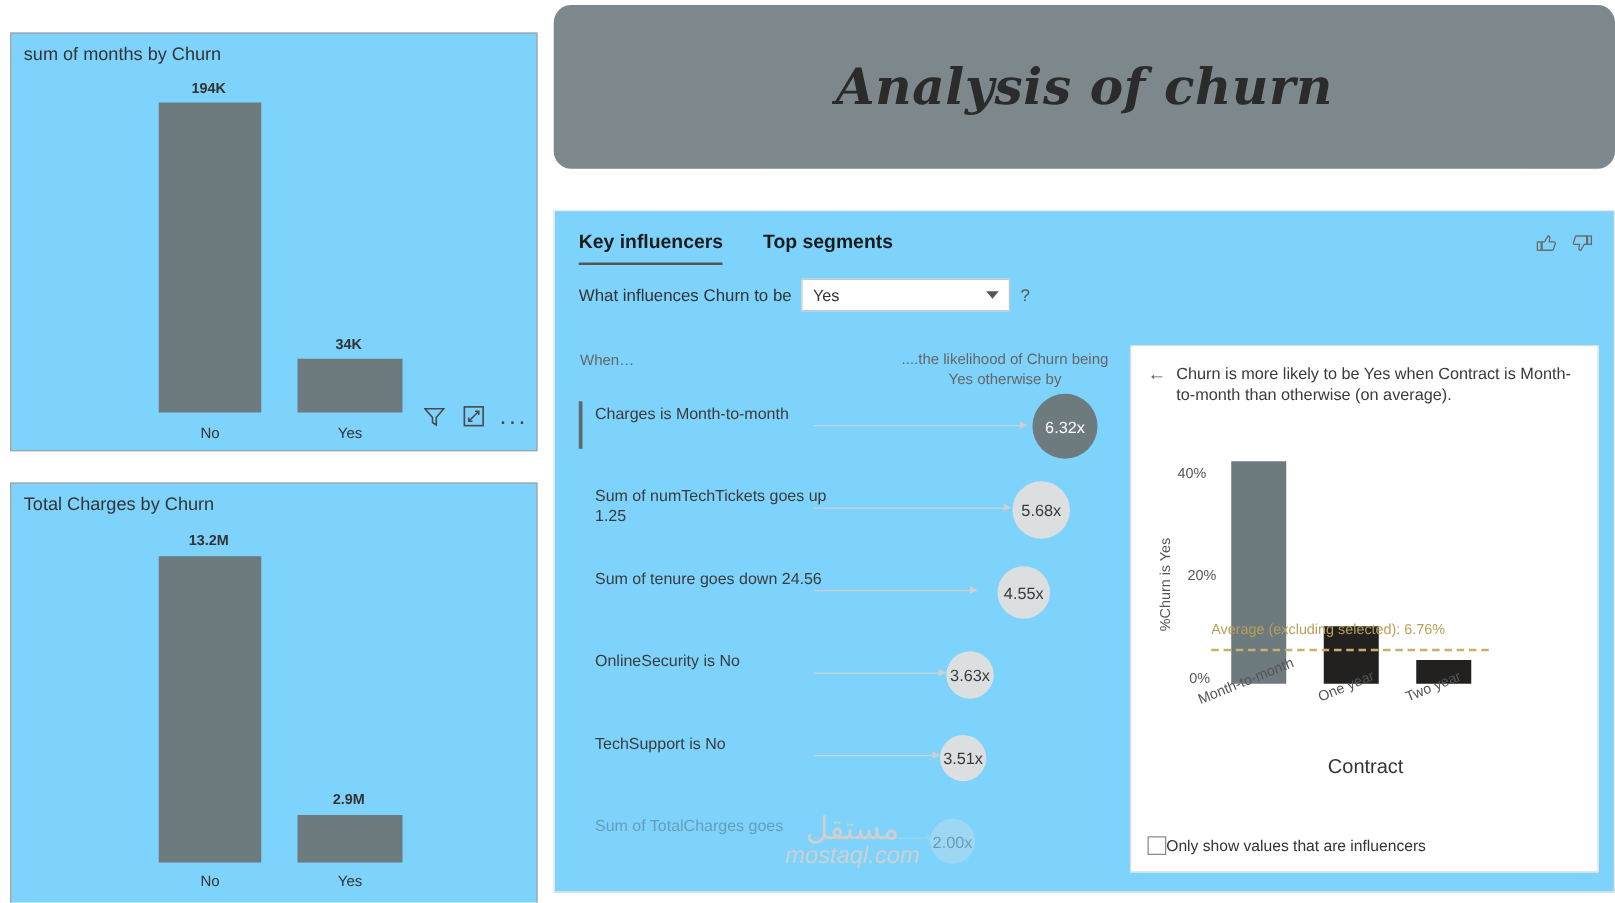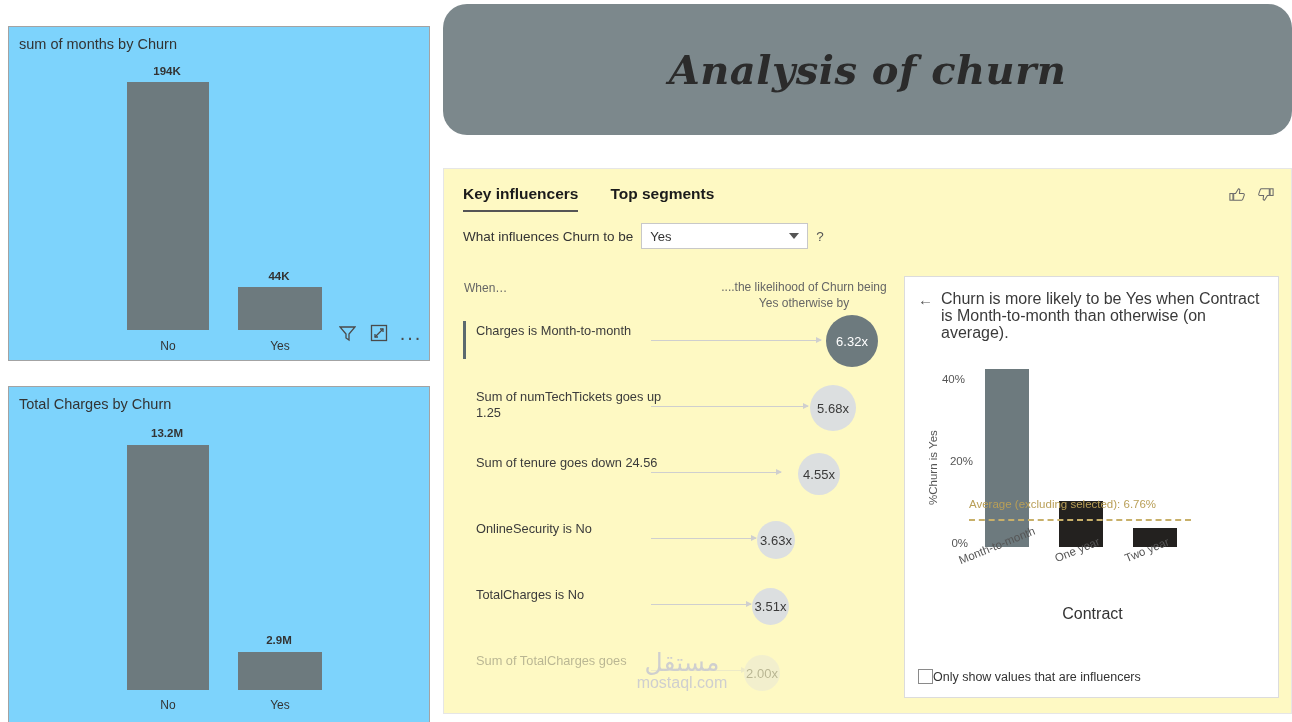--- a/index.html
+++ b/index.html
@@ -51,32 +51,32 @@
   .viz-toolbar .tbtn {
     width:22px; height:22px; display:flex; align-items:center; justify-content:center;
     color:#4a4a4a; cursor:pointer;
   }
   .tbtn svg { display:block; }
   .ellipsis { font-size:20px; line-height:10px; letter-spacing:2px; color:#4a4a4a; }
 
   
   .banner {
     position:absolute; left:443px; top:4px; width:849px; height:131px;
-    background:#7c888c; border-radius:24px;
+    background:#7c888c; border-radius:14px;
     display:flex; align-items:center; justify-content:center;
   }
   .banner-text {
     font-family:"DejaVu Serif", serif;
     font-style:italic; font-weight:bold;
     font-size:40px; color:#2b2b2b; letter-spacing:0.5px;
   }
 
   .ki-panel {
     position:absolute; left:443px; top:168px; width:849px; height:546px;
-    background:#fef9c3; border:1px solid #e6e6e6;
+    background:#7dd3fc; border:1px solid #e6e6e6;
   }
 
   .ki-tabs { position:absolute; left:19px; top:16px; display:flex; gap:32px; align-items:flex-end; }
   .ki-tab { font-size:15.5px; color:#1b1b1b; font-weight:bold; padding-bottom:7px; cursor:pointer; }
   .ki-tab.active { border-bottom:2px solid #555; }
   .ki-tab.inactive { border-bottom:2px solid transparent; }
 
   .thumbs { position:absolute; right:16px; top:16px; display:flex; gap:9px; color:#6a6a6a; }
 
   .question-row {
@@ -118,21 +118,21 @@
     font-size:13px;
   }
 
   
   .detail-card {
     position:absolute; left:460px; top:107px; width:375px; height:422px;
     background:#fff; border:1px solid #dcdcdc;
   }
   .back-arrow { position:absolute; left:13px; top:14px; font-size:15px; color:#555; cursor:pointer; }
   .detail-caption {
-    position:absolute; left:36px; top:13px; width:320px; font-size:16px; color:#3a3a3a; line-height:17px;
+    position:absolute; left:36px; top:13px; width:320px; font-size:13px; color:#3a3a3a; line-height:17px;
   }
   .detail-plot { position:absolute; left:0; top:78px; width:375px; height:270px; }
   .y-axis-title {
     position:absolute; left:6px; top:128px; font-size:11.5px; color:#555;
     transform:rotate(-90deg); transform-origin:left top; white-space:nowrap;
   }
   .ytick { position:absolute; font-size:11.5px; color:#555; text-align:right; width:30px; }
   .dbar { position:absolute; background:#6d7a7e; }
   .dbar.dark { background:#23211f; }
   .avg-line {
@@ -151,40 +151,40 @@
     font-size:12.5px; color:#333;
   }
   .cbox { width:15px;height:15px;border:1px solid #8a8a8a; background:#fff; }
 
   
   .watermark {
     position:absolute; left:567px; top:648px; width:230px; text-align:center;
     color:#cfcfcf; pointer-events:none; user-select:none; z-index:20;
   }
   .wm-ar { font-size:25px; font-family:"DejaVu Sans", sans-serif; letter-spacing:1px; }
-  .wm-en { font-size:16px; margin-top:-3px; font-family:"Liberation Sans", sans-serif; }
+  .wm-en { font-size:19px; margin-top:-3px; font-family:"Liberation Sans", sans-serif;font-style:italic; }
   .fade-row { opacity:0.35; }
 </style>
 </head>
 <body>
 
 <div class="canvas">
 
   <div class="left-col">
 
     <div class="card" id="card-months">
       <div class="card-title">sum of months by Churn</div>
 
       <div class="plot" style="top:30px;height:305px;">
 
         <div class="bar-label" style="left:108px; top:8px; width:100px;">194K</div>
         <div class="bar" style="left:118px; top:25px; height:248px; width:82px;"></div>
         <div class="axis-label" style="left:109px; top:282px; width:100px;">No</div>
 
-        <div class="bar-label" style="left:220px; top:213px; width:100px;">44K</div>
+        <div class="bar-label" style="left:220px; top:213px; width:100px;">34K</div>
         <div class="bar" style="left:229px; top:230px; height:43px; width:84px;"></div>
         <div class="axis-label" style="left:221px; top:282px; width:100px;">Yes</div>
       </div>
     </div>
 
     <div class="viz-toolbar">
       <div class="tbtn" title="filter">
         <svg width="17" height="17" viewBox="0 0 17 17">
             <polygon points="1,2 16,2 10,9 10,15 7,13 7,9" fill="none" stroke="#4a4a4a" stroke-width="1.3"></polygon>
           </svg>
@@ -287,21 +287,21 @@
 
       <div class="infl-row">
         <div class="infl-text">OnlineSecurity is No</div>
         <div class="infl-arrow" style="left:207px; width:105px;"></div>
         <div class="bubble" style="left:313px; top:14px; width:38px; height:38px; background:#dcdfe0; color:#3a3a3a;">
           <span>3.63x</span>
         </div>
       </div>
 
       <div class="infl-row">
-        <div class="infl-text">TotalCharges is No</div>
+        <div class="infl-text">TechSupport is No</div>
         <div class="infl-arrow" style="left:207px; width:100px;"></div>
         <div class="bubble" style="left:308px; top:15px; width:37px; height:37px; background:#dcdfe0; color:#3a3a3a;">
           <span>3.51x</span>
         </div>
       </div>
 
       <div class="infl-row fade-row">
         <div class="infl-text">Sum of TotalCharges goes</div>
         <div class="infl-arrow" style="left:207px; width:95px;"></div>
         <div class="bubble" style="left:300px; top:16px; width:36px; height:36px; background:#dcdfe0; color:#3a3a3a;align-items:center;">

